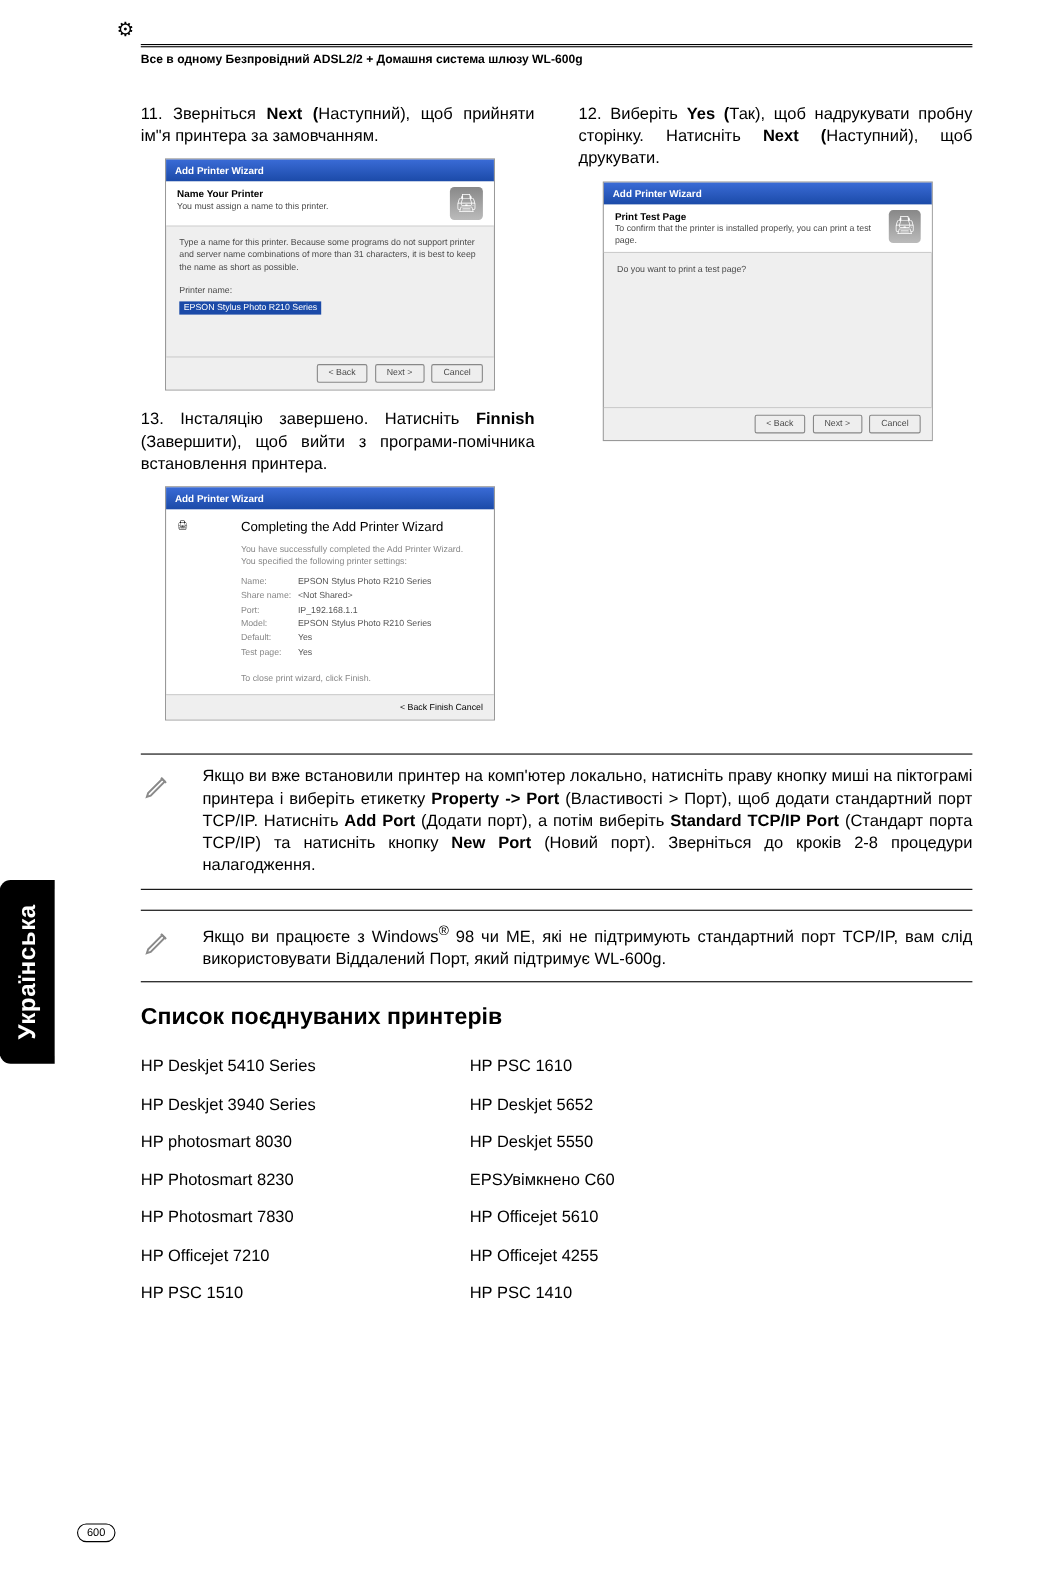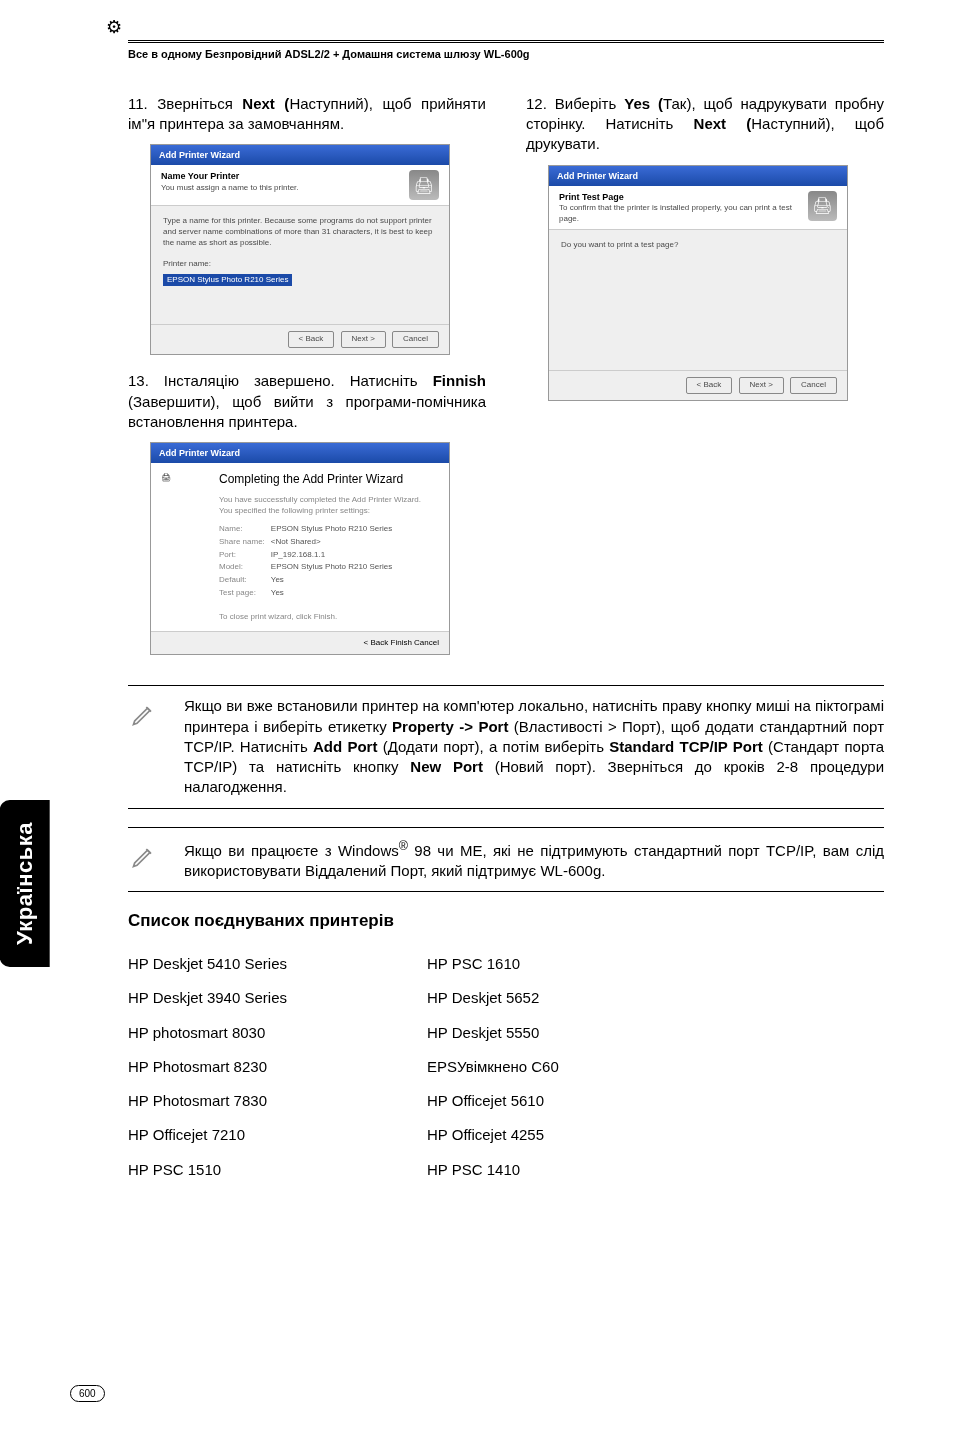--- a/index.html
+++ b/index.html
@@ -146,21 +146,21 @@
     flex: 0 0 32px;
     display:flex;align-items:flex-start;justify-content:center;
     padding-top:4px;
     color:#8a8a8a;
   }
   .note-ico svg { width:28px;height:28px; }
   .note-txt { flex:1; }
 
   .section-title {
     font-weight: bold;
-    font-size: 17px;
+    font-size: 21px;
     margin: 18px 0 14px;
   }
   .printer-lists {
     display:flex;
     gap: 50px;
     font-size: 15px;
   }
   .printer-lists ul { list-style:none; }
   .printer-lists li { padding: 7px 0; }
 

